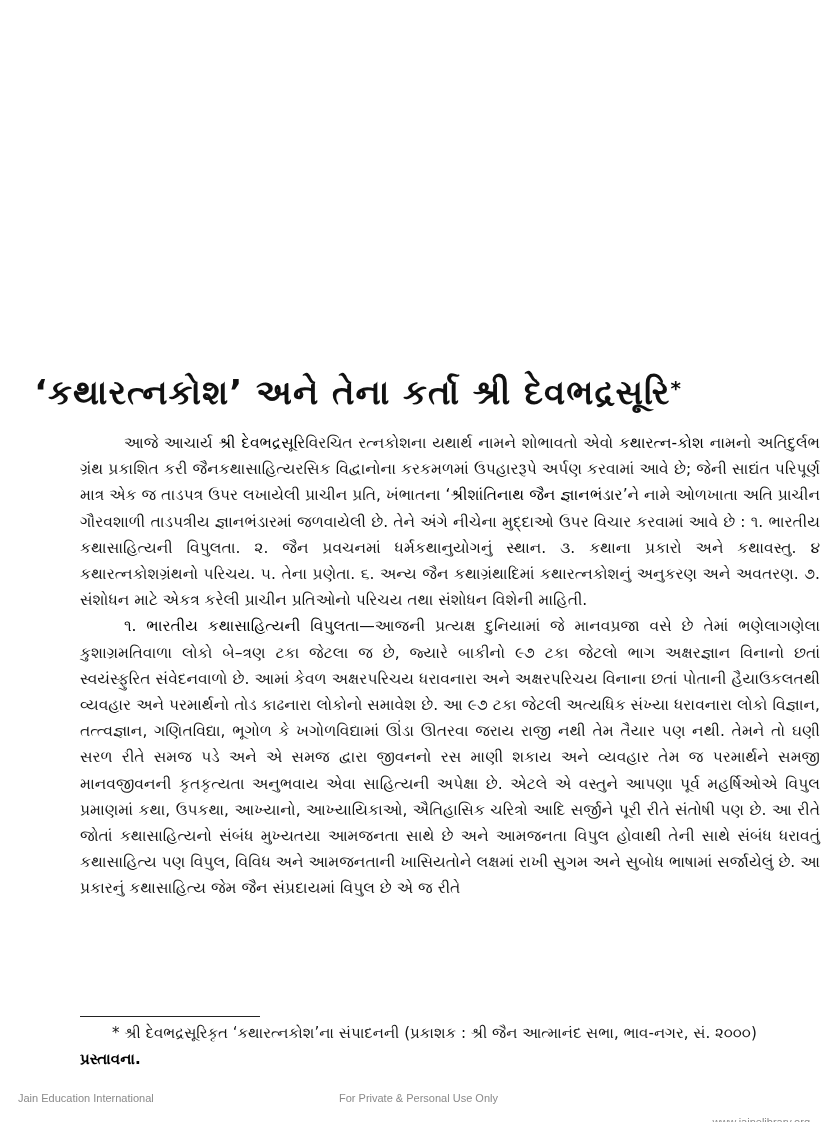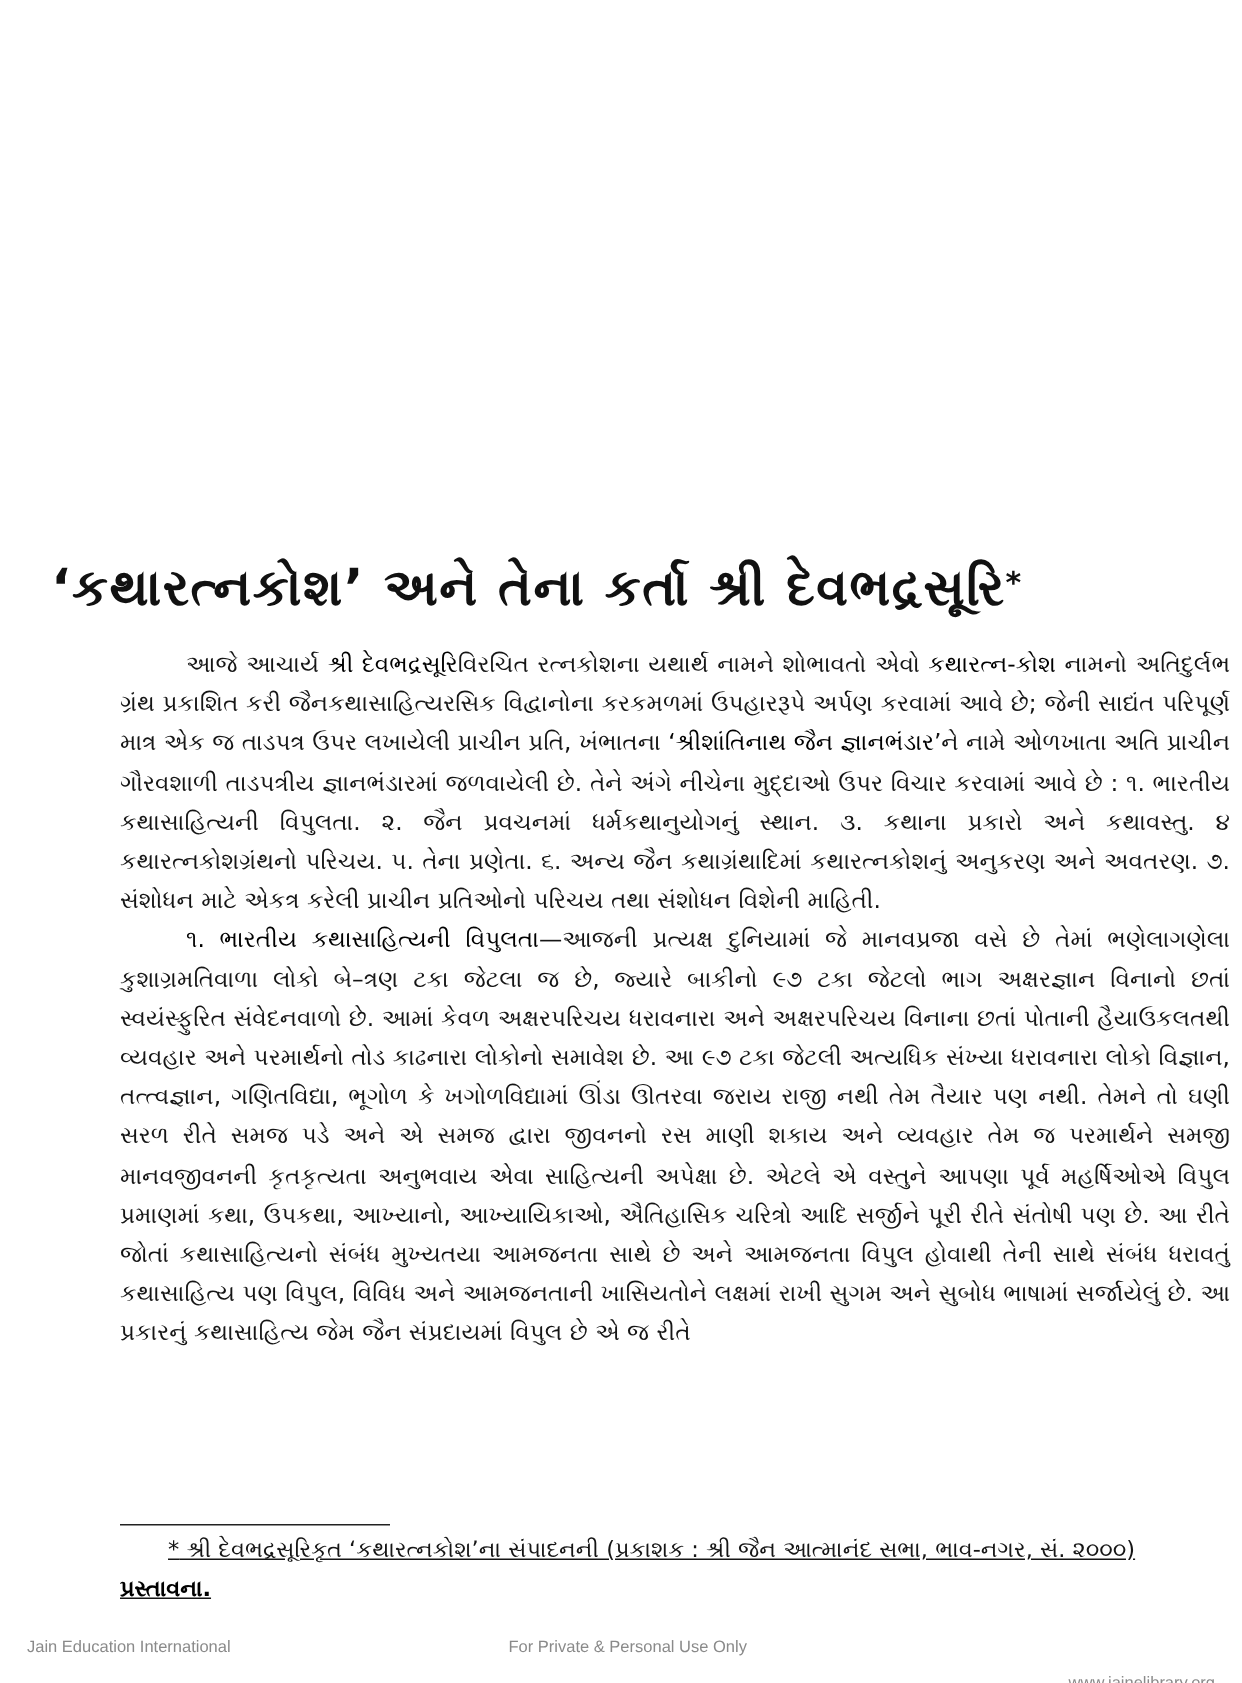--- a/index.html
+++ b/index.html
@@ -66,21 +66,20 @@
       position: absolute;
       left: 80px;
       top: 1020px;
       width: 740px;
       font-size: 15px;
       line-height: 26px;
       text-indent: 32px;
       text-align: left;
       color: #151515;
       margin: 0;
-      text-decoration: underline;
     }
     .footnote b { font-weight: bold; color: #000; }
     .footer {
       position: absolute;
       top: 1092px;
       left: 0;
       width: 828px;
       height: 18px;
       font-family: "Liberation Sans", sans-serif;
       font-size: 11px;

